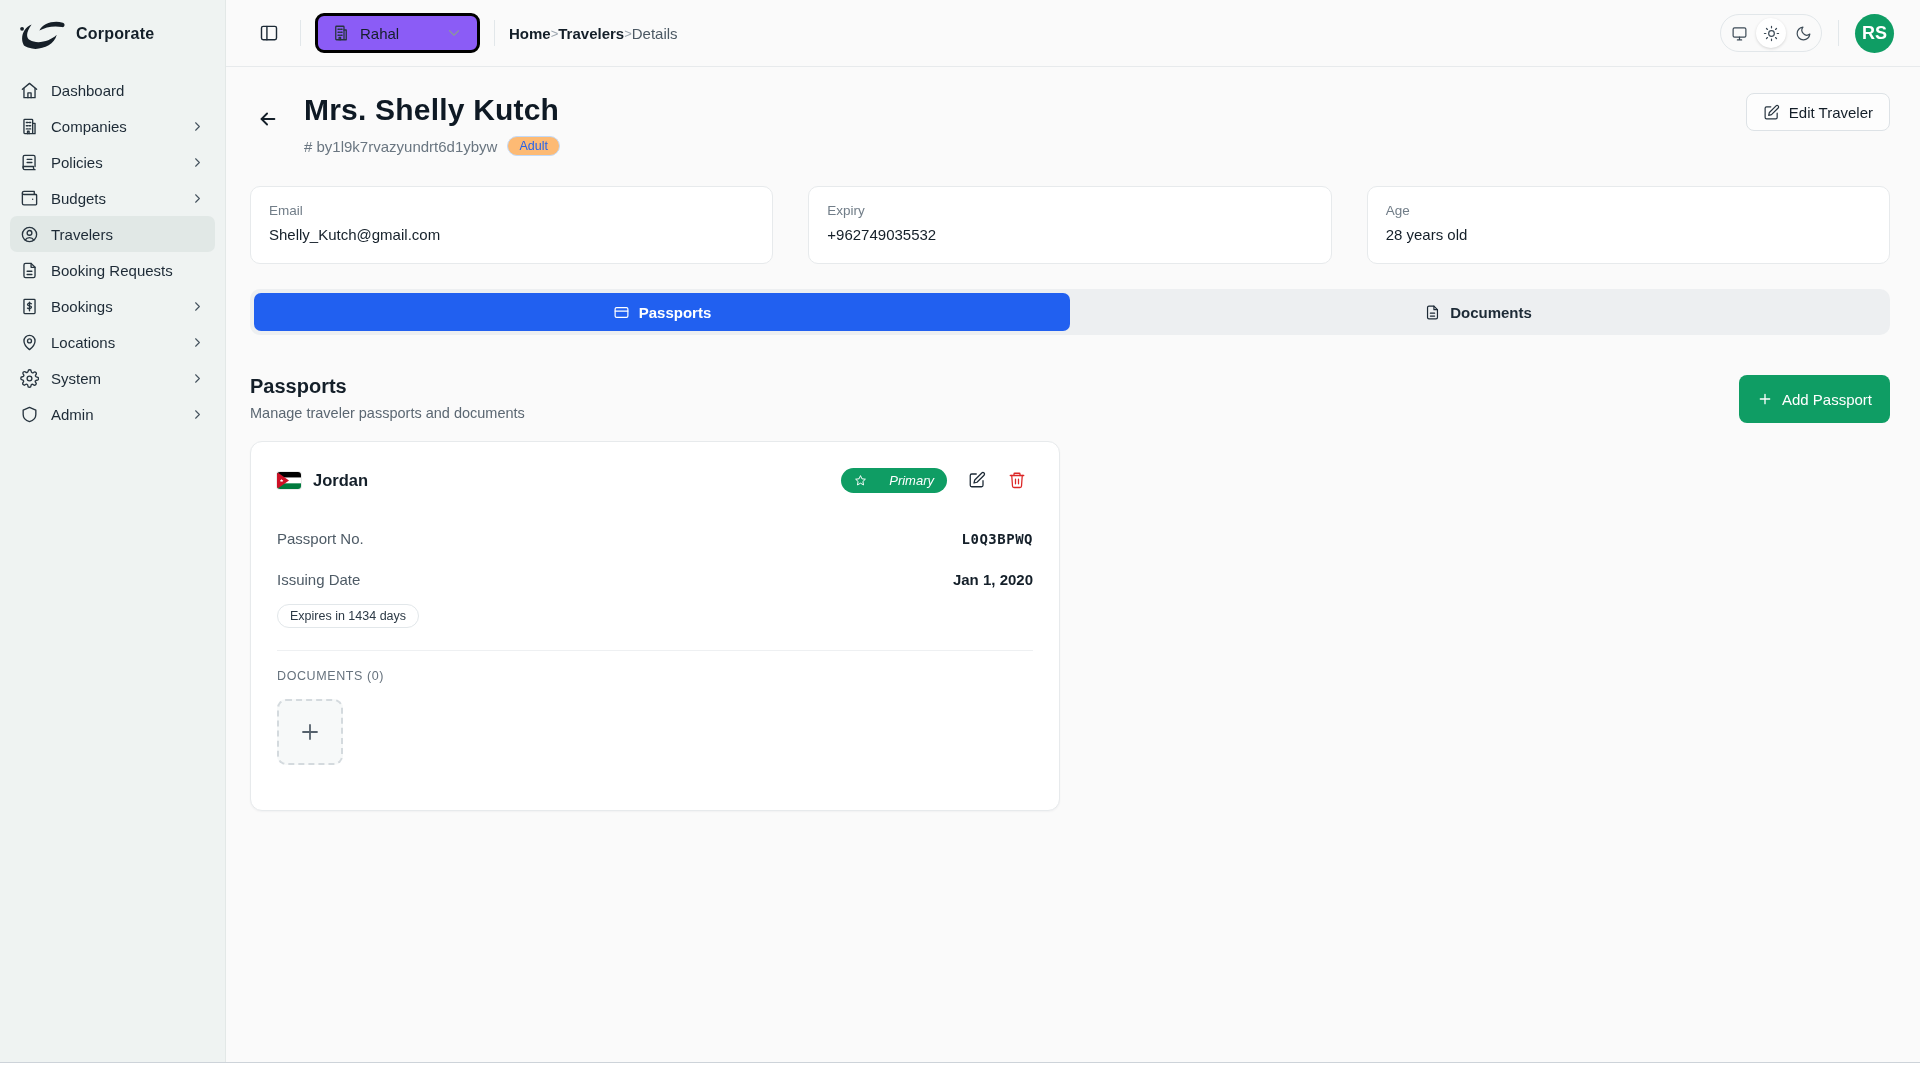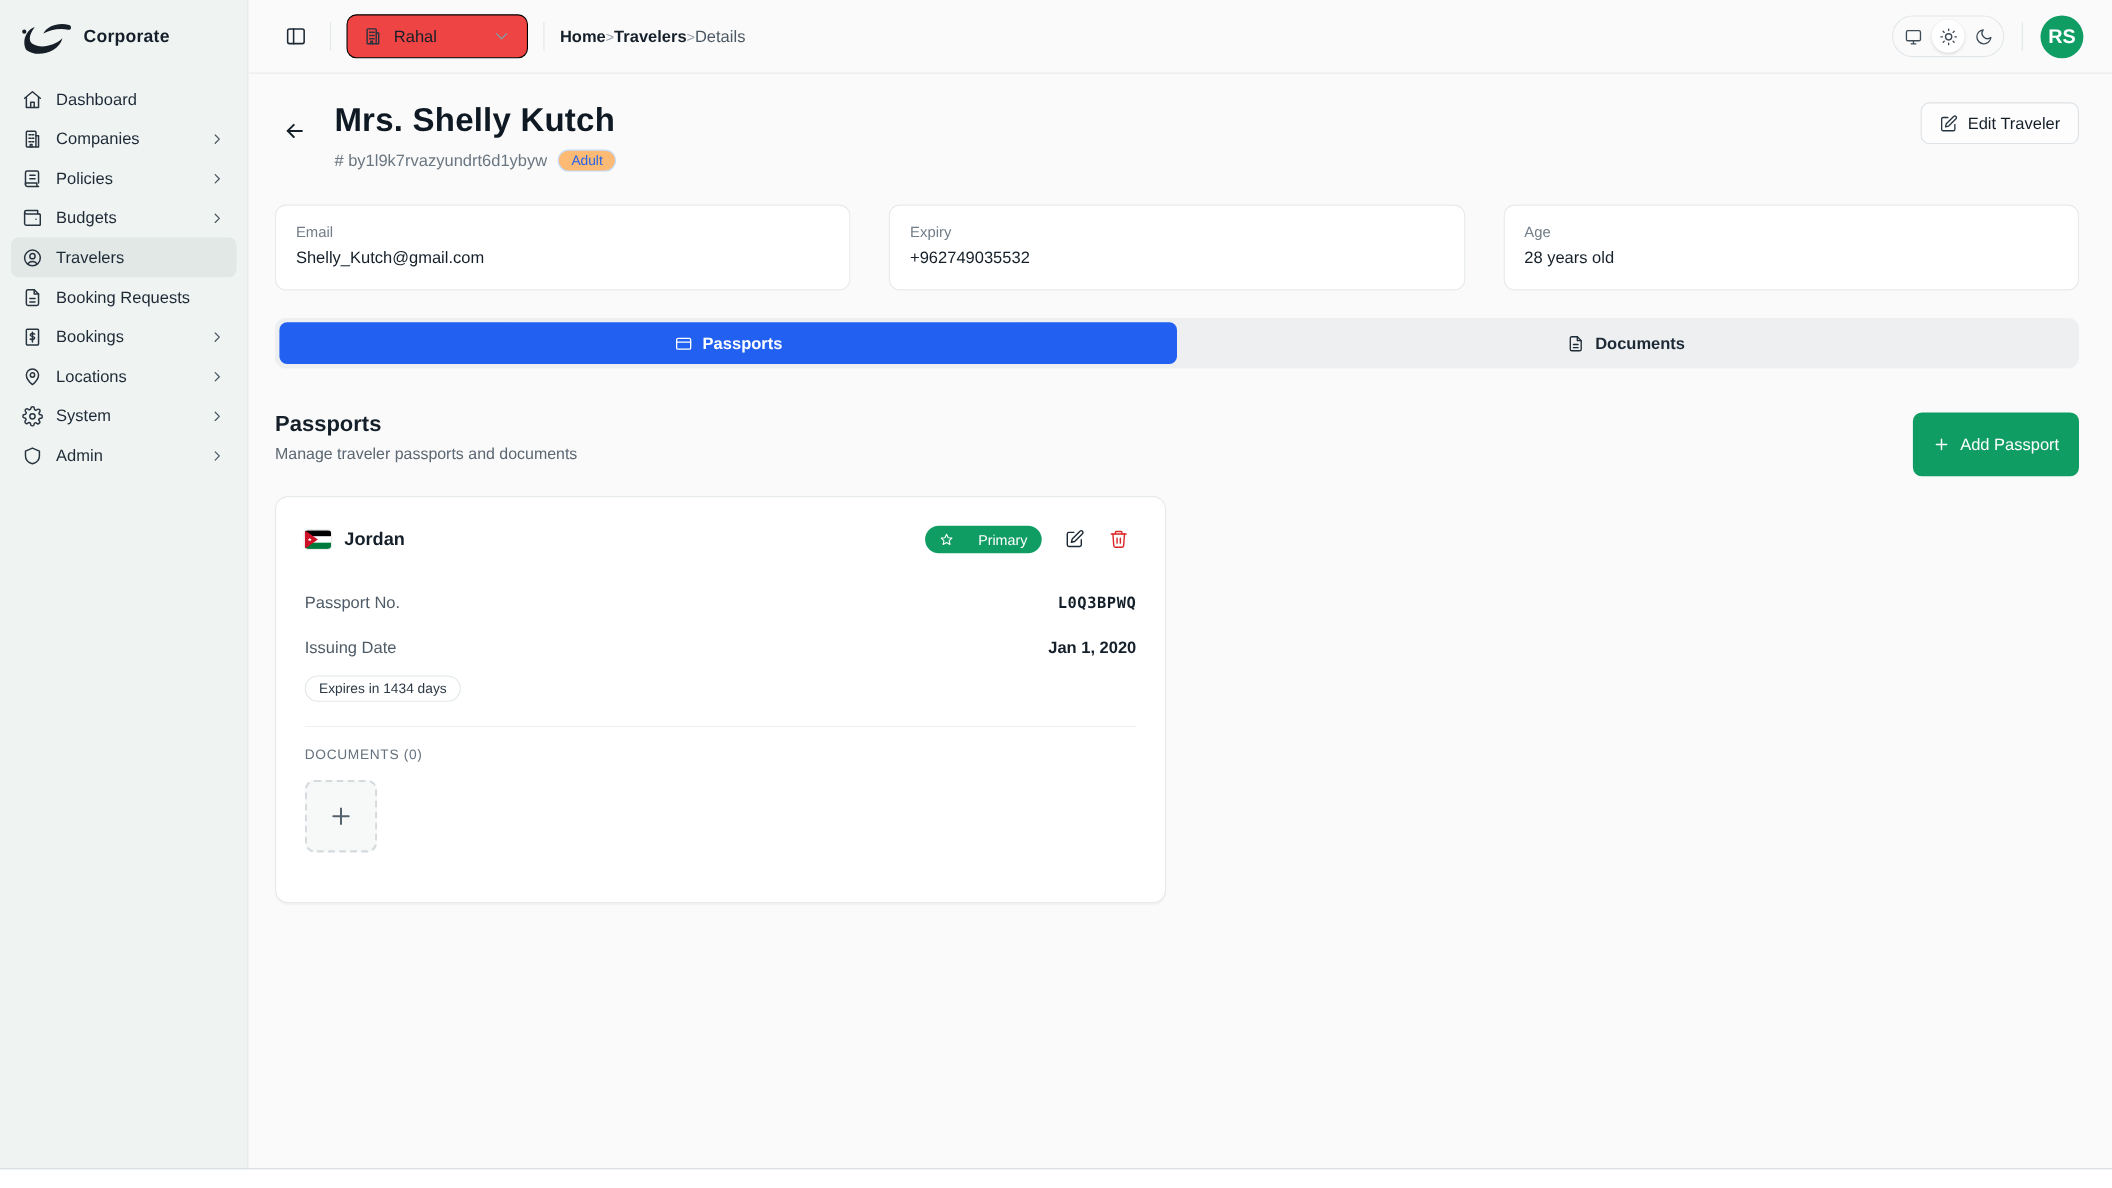--- a/index.html
+++ b/index.html
@@ -20,21 +20,21 @@
   svg.stroked { fill:none; stroke-width:1.7; stroke-linecap:round; stroke-linejoin:round; }
 
   
   .main { flex:1; display:flex; flex-direction:column; background:#fafafa; overflow:hidden; }
 
   
   .topbar { height:67px; display:flex; align-items:center; padding:0 26px; border-bottom:1px solid #e7eaec; gap:14px; }
   .iconbtn { width:34px; height:34px; display:flex; align-items:center; justify-content:center; border-radius:7px; cursor:pointer; }
   .iconbtn svg { width:20px; height:20px; stroke:#1d2a36; }
   .vdivider { width:1px; height:26px; background:#e2e7ea; }
-  .org-select { display:flex; align-items:center; gap:10px; height:40px; min-width:165px; padding:0 14px; background:#ef4444; border:1px solid #000000; border-radius:9px; cursor:pointer; }
+  .org-select { display:flex; align-items:center; gap:10px; height:40px; min-width:165px; padding:0 14px; background:#8b5cf6; border:3px solid #000000; border-radius:9px; cursor:pointer; }
   .org-select svg { width:18px; height:18px; stroke:#27343f; }
   .org-select .org-label { font-size:15px; font-weight:500; color:#141f29; flex:1; }
   .breadcrumb { display:flex; align-items:center; font-size:15px; }
   .crumb { font-weight:700; color:#141f29; cursor:pointer; }
   .crumb-sep { color:#9aa4ad; font-size:13px; }
   .crumb.current { font-weight:400; color:#4b5863; cursor:default; }
   .topbar-right { margin-left:auto; display:flex; align-items:center; gap:16px; }
   .theme-switch { display:flex; align-items:center; gap:2px; border:1px solid #e2e7ea; border-radius:999px; padding:3px; }
   .theme-opt { width:30px; height:30px; border-radius:50%; display:flex; align-items:center; justify-content:center; cursor:pointer; }
   .theme-opt svg { width:17px; height:17px; stroke:#3d4b57; }
@@ -61,28 +61,28 @@
 
   .tabs { display:flex; margin-top:25px; background:#edeff1; border-radius:10px; padding:4px; }
   .tab { flex:1; height:38px; display:flex; align-items:center; justify-content:center; gap:9px; border-radius:7px; font-size:15px; font-weight:700; color:#1d2a36; cursor:pointer; }
   .tab svg { width:17px; height:17px; stroke:#1d2a36; }
   .tab.active { background:#2160f0; color:#ffffff; }
   .tab.active svg { stroke:#ffffff; }
 
   .section-head { display:flex; align-items:flex-start; margin-top:40px; }
   .section-title { font-size:20px; font-weight:700; color:#141f29; }
   .section-sub { font-size:14.5px; color:#5b6772; margin-top:7px; }
-  .add-btn { margin-left:auto; display:flex; align-items:center; gap:9px; height:58px; padding:0 18px; background:#0f9d64; border:none; border-radius:8px; color:#fff; font-size:15px; font-weight:500; cursor:pointer; }
+  .add-btn { margin-left:auto; display:flex; align-items:center; gap:9px; height:48px; padding:0 18px; background:#0f9d64; border:none; border-radius:8px; color:#fff; font-size:15px; font-weight:500; cursor:pointer; }
   .add-btn svg { width:16px; height:16px; stroke:#fff; stroke-width:2; }
 
   .passport-card { width:810px; margin-top:18px; background:#ffffff; border:1px solid #e7eaec; border-radius:12px; padding:22px 26px 45px 26px; box-shadow:0 1px 2px rgba(16,24,40,.04); }
   .pc-head { display:flex; align-items:center; }
   .flag { width:24px; height:17px; border-radius:3px; overflow:hidden; display:inline-flex; box-shadow:0 0 0 1px rgba(0,0,0,.08); }
   .country { font-size:16.5px; font-weight:700; color:#141f29; margin-left:12px; flex:1; }
-  .badge-primary { display:flex; align-items:center; gap:22px; background:#0f9d64; color:#fff; font-size:13px; font-weight:500; border-radius:999px; padding:5px 13px; }
+  .badge-primary { display:flex; align-items:center; gap:22px; background:#0f9d64; color:#fff; font-size:13px; font-weight:500; border-radius:999px; padding:5px 13px;font-style:italic; }
   .badge-primary svg { width:13px; height:13px; stroke:#fff; fill:none; stroke-width:1.8; }
   .pc-actions { display:flex; align-items:center; gap:8px; margin-left:14px; }
   .pc-actions .iconbtn { width:32px; height:32px; }
   .pc-actions .iconbtn svg { width:18px; height:18px; }
   .iconbtn.danger svg { stroke:#dc2626; }
 
   .pc-rows { margin-top:26px; }
   .pc-row { display:flex; align-items:center; justify-content:space-between; padding:8px 0; margin-bottom:8px; }
   .pc-row .k { font-size:15px; color:#4e5b66; }
   .pc-row .v { font-size:15px; color:#141f29; font-weight:700; }

